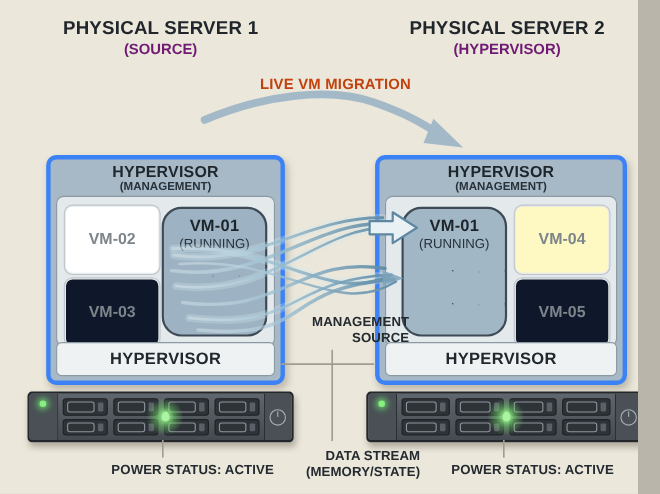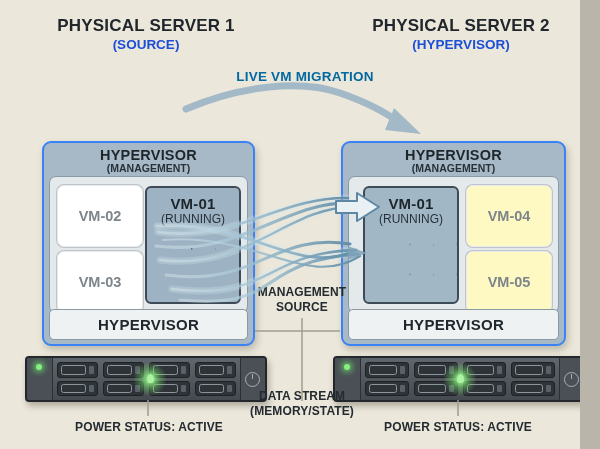--- a/index.html
+++ b/index.html
@@ -5,25 +5,25 @@
   html,body{margin:0;padding:0;background:#b9b5aa;}
   #canvas{
     position:relative;width:580px;height:449px;overflow:hidden;
     background:#ebe7da;
     font-family:"Liberation Sans",sans-serif;
     -webkit-font-smoothing:antialiased;
   }
   
   .title-block{position:absolute;text-align:center;color:#20262b;}
   .title-main{font-size:17px;font-weight:800;letter-spacing:.2px;}
-  .title-sub{font-size:13.5px;font-weight:600;color:#1d4ed8;margin-top:1px;}
-  .migration-label{position:absolute;text-align:center;font-size:13.5px;font-weight:800;color:#0369a1;letter-spacing:.2px;}
+  .title-sub{font-size:13.5px;font-weight:600;color:#701a75;margin-top:1px;}
+  .migration-label{position:absolute;text-align:center;font-size:13.5px;font-weight:800;color:#c2410c;letter-spacing:.2px;}
   
   .server-card{
-    position:absolute;background:#a7b9c6;border:2px solid #3b82f6;border-radius:9px;
+    position:absolute;background:#a7b9c6;border:4px solid #3b82f6;border-radius:9px;
     box-shadow:2px 4px 7px rgba(70,70,55,.28);
   }
   .card-header{position:absolute;left:0;right:0;top:4px;text-align:center;color:#1e262c;}
   .card-header .h1{font-size:14.5px;font-weight:800;letter-spacing:.2px;}
   .card-header .h2{font-size:10.5px;font-weight:700;margin-top:-1px;color:#27313a;}
   .card-panel{
     position:absolute;left:5px;right:5px;top:33px;height:135px;
     background:#e4e9ec;border:1.5px solid #8b99a3;border-radius:7px;
   }
   .card-footer{
@@ -33,21 +33,21 @@
     font-size:15px;font-weight:800;color:#20282e;letter-spacing:.3px;
   }
   .vm-idle{
     position:absolute;width:84px;height:60px;border-radius:7px;
     display:flex;align-items:center;justify-content:center;
     font-size:14.5px;font-weight:700;color:#7d858b;
     border:1.5px solid #e8ebec;box-shadow:0 0 0 1px rgba(120,130,138,.35);
   }
   .vm-running{
     position:absolute;top:9px;width:92px;height:114px;
-    background:#9db3c3;border:2px solid #3e4b56;border-radius:6px;
+    background:#9db3c3;border:2px solid #3e4b56;border-radius:18px;
     text-align:center;color:#1d252b;
   }
   .vm-running .vm-name{font-size:15px;font-weight:800;margin-top:7px;letter-spacing:.2px;}
   .vm-running .vm-status{font-size:12px;font-weight:400;color:#27313a;margin-top:0px;}
   .icon-row{display:flex;justify-content:center;align-items:center;gap:22px;margin-top:8px;padding-left:44px;}
   .icon-row.compact{margin-top:5px;}
   
   .rack{
     position:absolute;height:42px;background:linear-gradient(#60666d,#454a50);
     border:2px solid #23272b;border-radius:4px;box-shadow:2px 4px 6px rgba(60,60,45,.35);
@@ -67,21 +67,21 @@
   .bay{position:relative;background:#2e3338;border:1px solid #1e2226;border-radius:3px;}
   .bay::after{content:"";position:absolute;left:3px;top:2px;bottom:2px;right:11px;
     border:1.5px solid #8d959c;border-radius:2.5px;}
   .bay::before{content:"";position:absolute;right:3px;top:3px;bottom:3px;width:5px;
     background:#596067;border-radius:1px;}
   .rack-glow{position:absolute;top:50%;width:34px;height:34px;margin:-17px 0 0 -17px;border-radius:50%;
     background:radial-gradient(circle,rgba(140,240,130,.85) 0%,rgba(120,230,110,.45) 35%,rgba(120,230,110,0) 70%);}
   .rack-glow::after{content:"";position:absolute;left:50%;top:50%;width:7px;height:9px;margin:-5px 0 0 -3.5px;
     border-radius:50% 50% 50% 50%/60% 60% 40% 40%;background:#aef2a6;box-shadow:0 0 5px 1px rgba(150,245,140,.9);}
   
-  .caption{position:absolute;text-align:center;font-size:12px;font-weight:800;color:#232a30;line-height:14.5px;letter-spacing:.1px;}
+  .caption{position:absolute;text-align:right;font-size:12px;font-weight:800;color:#232a30;line-height:14.5px;letter-spacing:.1px;}
   
   #overlay{position:absolute;left:0;top:0;pointer-events:none;}
   .icon-svg text{font-family:"Liberation Sans",sans-serif;}
 </style>
 </head>
 <body>
 
 <div id="canvas">
 
   <div class="title-block" style="left:16px;top:16px;width:260px;">
@@ -96,21 +96,21 @@
 
   <div class="server-card" style="left:42px;top:141px;width:209px;height:201px;">
     <div class="card-header">
       <div class="h1">HYPERVISOR</div>
       <div class="h2">(MANAGEMENT)</div>
     </div>
     <div class="card-panel">
       <div class="vm-idle" style="left:7px;top:8px;background:#ffffff;">
         <span>VM-02</span>
       </div>
-      <div class="vm-idle" style="left:7px;top:74px;background:#ffffff;">
+      <div class="vm-idle" style="left:7px;top:74px;background:#0f172a;">
         <span>VM-03</span>
       </div>
       <div class="vm-running" style="right:6px;">
         <div class="vm-name">VM-01</div>
         <div class="vm-status">(RUNNING)</div>
         <div class="icon-row">
           <svg class="icon-svg" width="30" height="30" viewBox="0 0 30 30">
             <g stroke="#39454f" stroke-width="1.7" fill="none">
               <path d="M9,2V6 M13,2V6 M17,2V6 M21,2V6 M9,24V28 M13,24V28 M17,24V28 M21,24V28 M2,9H6 M2,13H6 M2,17H6 M2,21H6 M24,9H28 M24,13H28 M24,17H28 M24,21H28"></path>
               <rect x="6" y="6" width="18" height="18" rx="1.5"></rect>
@@ -191,21 +191,21 @@
               <path d="M5,1.5 h8.5 l5,5 V22 a2.5,2.5 0 0 1 -2.5,2.5 H5 a2.5,2.5 0 0 1 -2.5,-2.5 V4 a2.5,2.5 0 0 1 2.5,-2.5 Z"></path>
               <path d="M13.5,1.5 v5 h5"></path>
             </g>
             <text x="10.5" y="18.5" text-anchor="middle" font-size="8" font-weight="bold" fill="#39454f">OS</text>
           </svg>
         </div>
       </div>
       <div class="vm-idle" style="right:6px;top:8px;background:#fef9c3;">
         <span>VM-04</span>
       </div>
-      <div class="vm-idle" style="right:6px;top:74px;background:#fef9c3;">
+      <div class="vm-idle" style="right:6px;top:74px;background:#0f172a;">
         <span>VM-05</span>
       </div>
     </div>
     <div class="card-footer">
       <span>HYPERVISOR</span>
     </div>
   </div>
 
   <div class="rack" style="left:25px;top:356px;width:238px;">
     <div class="rack-endcap-left">
@@ -244,21 +244,21 @@
     <div class="rack-glow" style="left:125px;"></div>
     <div class="rack-endcap-right">
       <div class="power-circle"></div>
     </div>
   </div>
 
   <div class="caption" style="left:232px;top:285px;width:140px;">
     <div>MANAGEMENT</div>
     <div>SOURCE</div>
   </div>
-  <div class="caption" style="left:222px;top:389px;width:160px;">
+  <div class="caption" style="left:222px;top:407px;width:160px;">
     <div>DATA STREAM</div>
     <div>(MEMORY/STATE)</div>
   </div>
   <div class="caption" style="left:49px;top:420px;width:200px;">POWER STATUS: ACTIVE</div>
   <div class="caption" style="left:358px;top:420px;width:200px;">POWER STATUS: ACTIVE</div>
 
   <svg id="overlay" width="600" height="449" viewBox="0 0 600 449">
     <defs>
       <linearGradient id="sg" x1="0" y1="0" x2="1" y2="0">
         <stop offset="0%" stop-color="#eaf4f8" stop-opacity="0.35"></stop>

